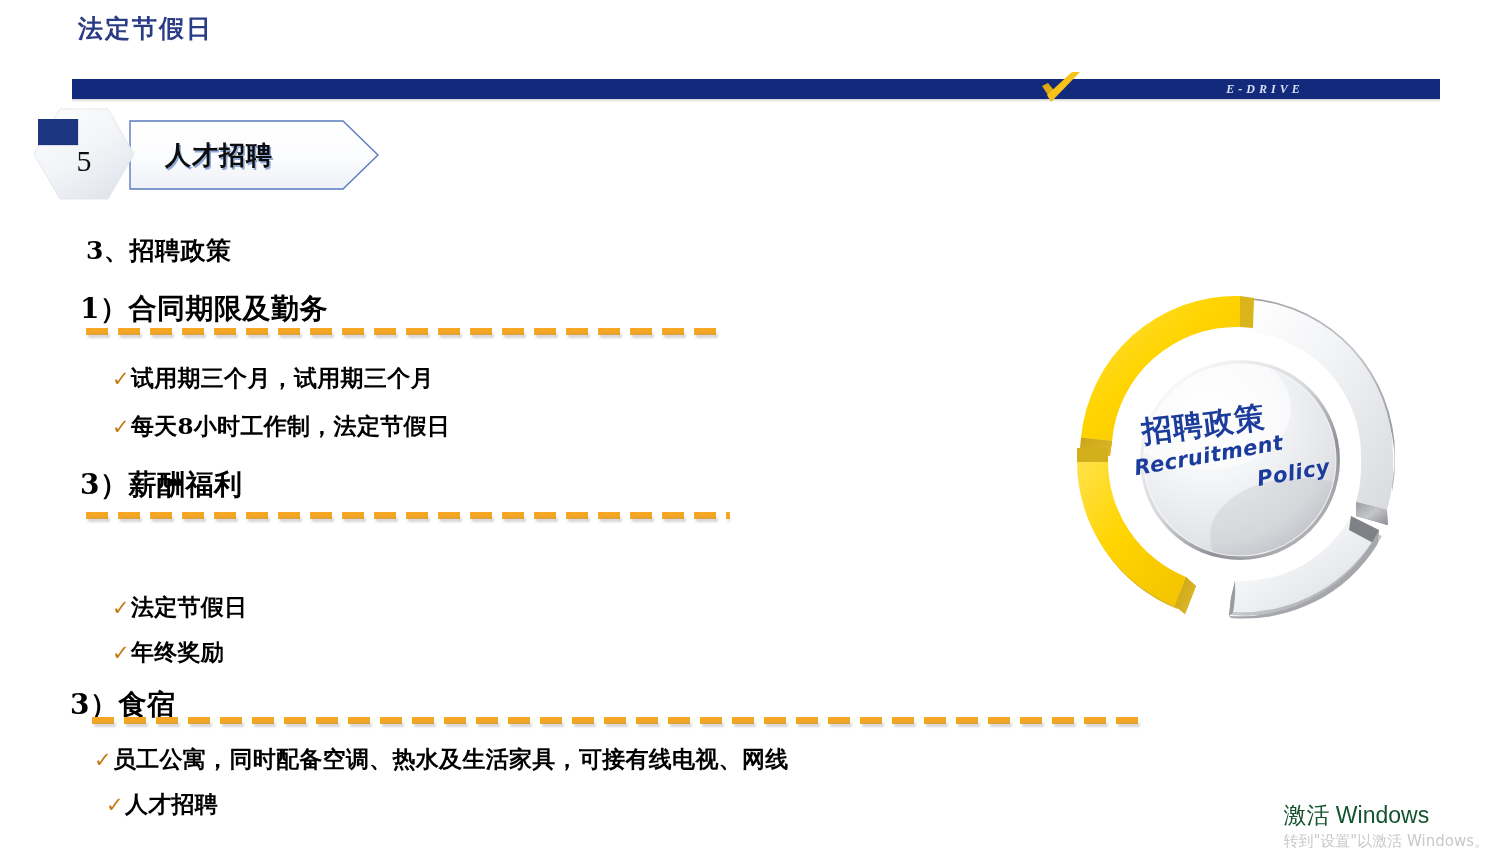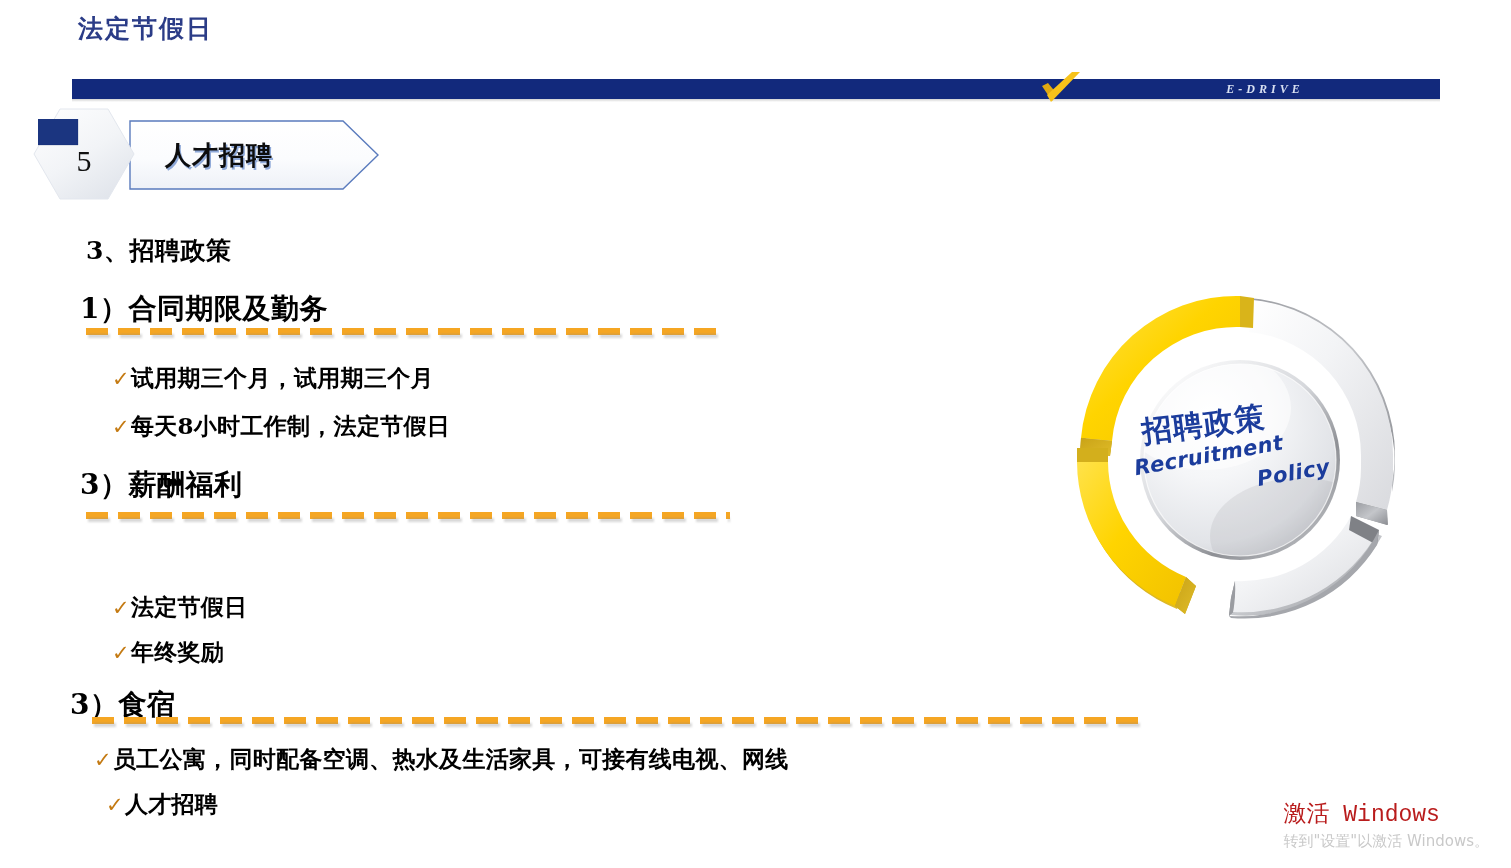--- a/index.html
+++ b/index.html
@@ -121,21 +121,21 @@
   .sp-en2{
     font-family:"DejaVu Sans", sans-serif;
     font-weight:bold;font-style:italic;font-size:21px;
     color:#1b3c9c;line-height:26px;letter-spacing:.5px;
     text-align:right;padding-right:6px;padding-top:6px;
     transform:rotate(-3deg);
   }
 
   
   .wm{position:absolute;right:22px;bottom:16px;text-align:left;color:#c9c9c9;}
-  .wm1{font-family:Liberation Mono, monospace;font-size:23px;line-height:30px;color:#b91c1c;}
+  .wm1{font-family:Liberation Sans, sans-serif;font-size:23px;line-height:30px;color:#14532d;}
   .wm2{font-family:"DejaVu Sans", sans-serif;font-size:15px;line-height:22px;color:#c9c9c9;}
 </style>
 </head>
 <body>
 
 <div class="slide">
 
   <div class="logo">
     <div class="logo-bottom">法定节假日</div>
   </div>

